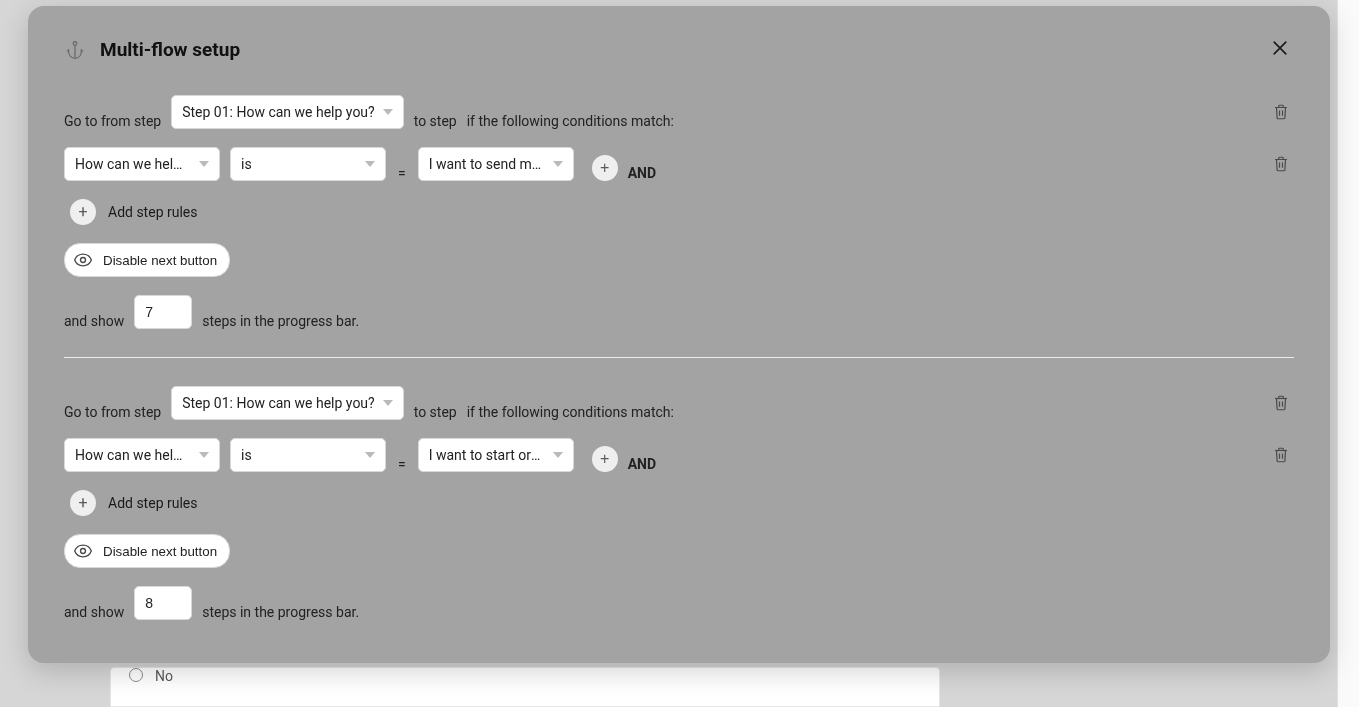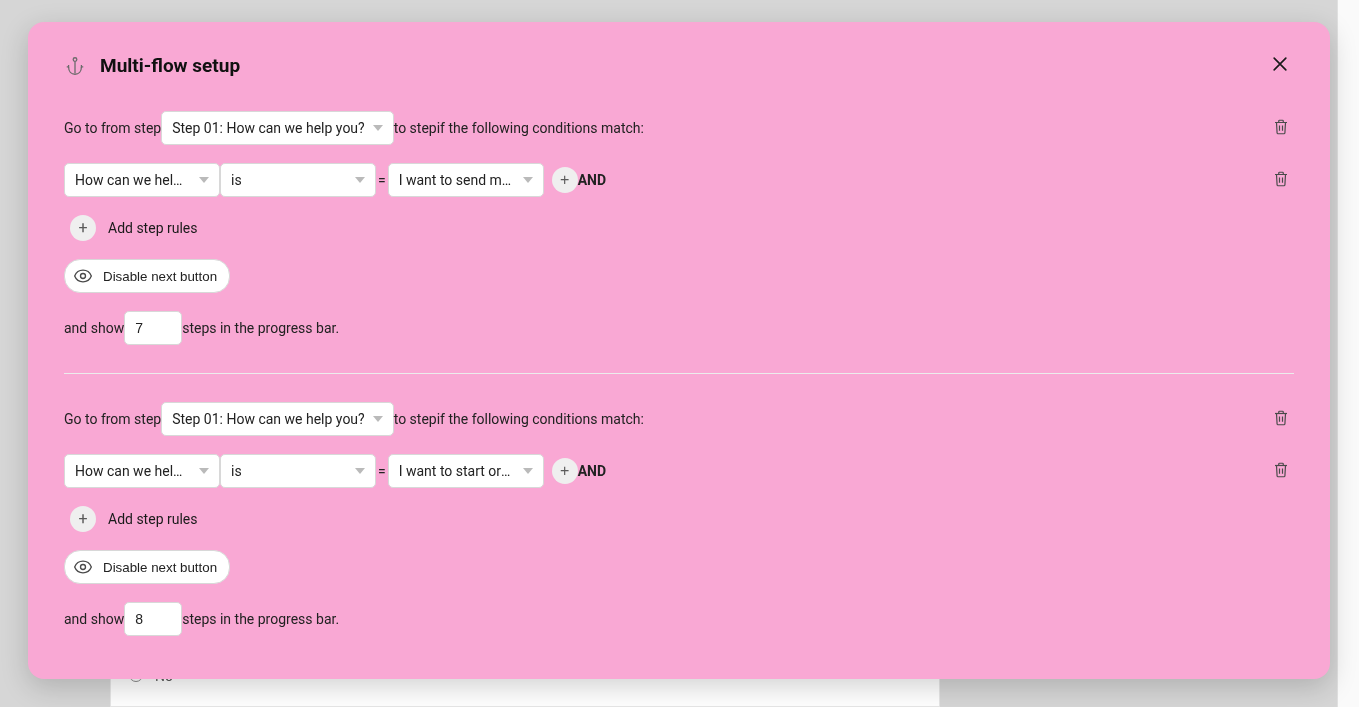--- a/index.html
+++ b/index.html
@@ -38,24 +38,24 @@
     }
     .bg-row .radio {
       width: 14px; height: 14px;
       border: 1.5px solid #8a8a8a;
       border-radius: 50%;
       margin-right: 12px;
     }
     .modal {
       position: absolute;
       left: 28px;
-      top: 22px;
+      top: 6px;
       width: 1302px;
       height: 657px;
-      background: #f9a8d4;
+      background: #a3a3a3;
       border-radius: 16px;
       box-shadow: 0 8px 28px rgba(0,0,0,0.18);
       padding: 28px 36px 0 36px;
       overflow: hidden;
     }
     .modal-header {
       display: flex;
       align-items: center;
       justify-content: space-between;
       margin-bottom: 30px;
@@ -81,21 +81,22 @@
       justify-content: center;
     }
     .flow-block {
       padding-bottom: 28px;
       border-bottom: 1px solid #ececec;
       margin-bottom: 28px;
     }
     .flow-block:last-child { border-bottom: none; }
     .row {
       display: flex;
-      align-items: center;
+      align-items: flex-end;
+      gap: 10px;
       flex-wrap: nowrap;
       position: relative;
     }
     .row.mb { margin-bottom: 18px; }
     .static-text { color: #222; white-space: nowrap; }
     .select {
       display: inline-flex;
       align-items: center;
       justify-content: space-between;
       border: 1px solid #d8d8d8;

